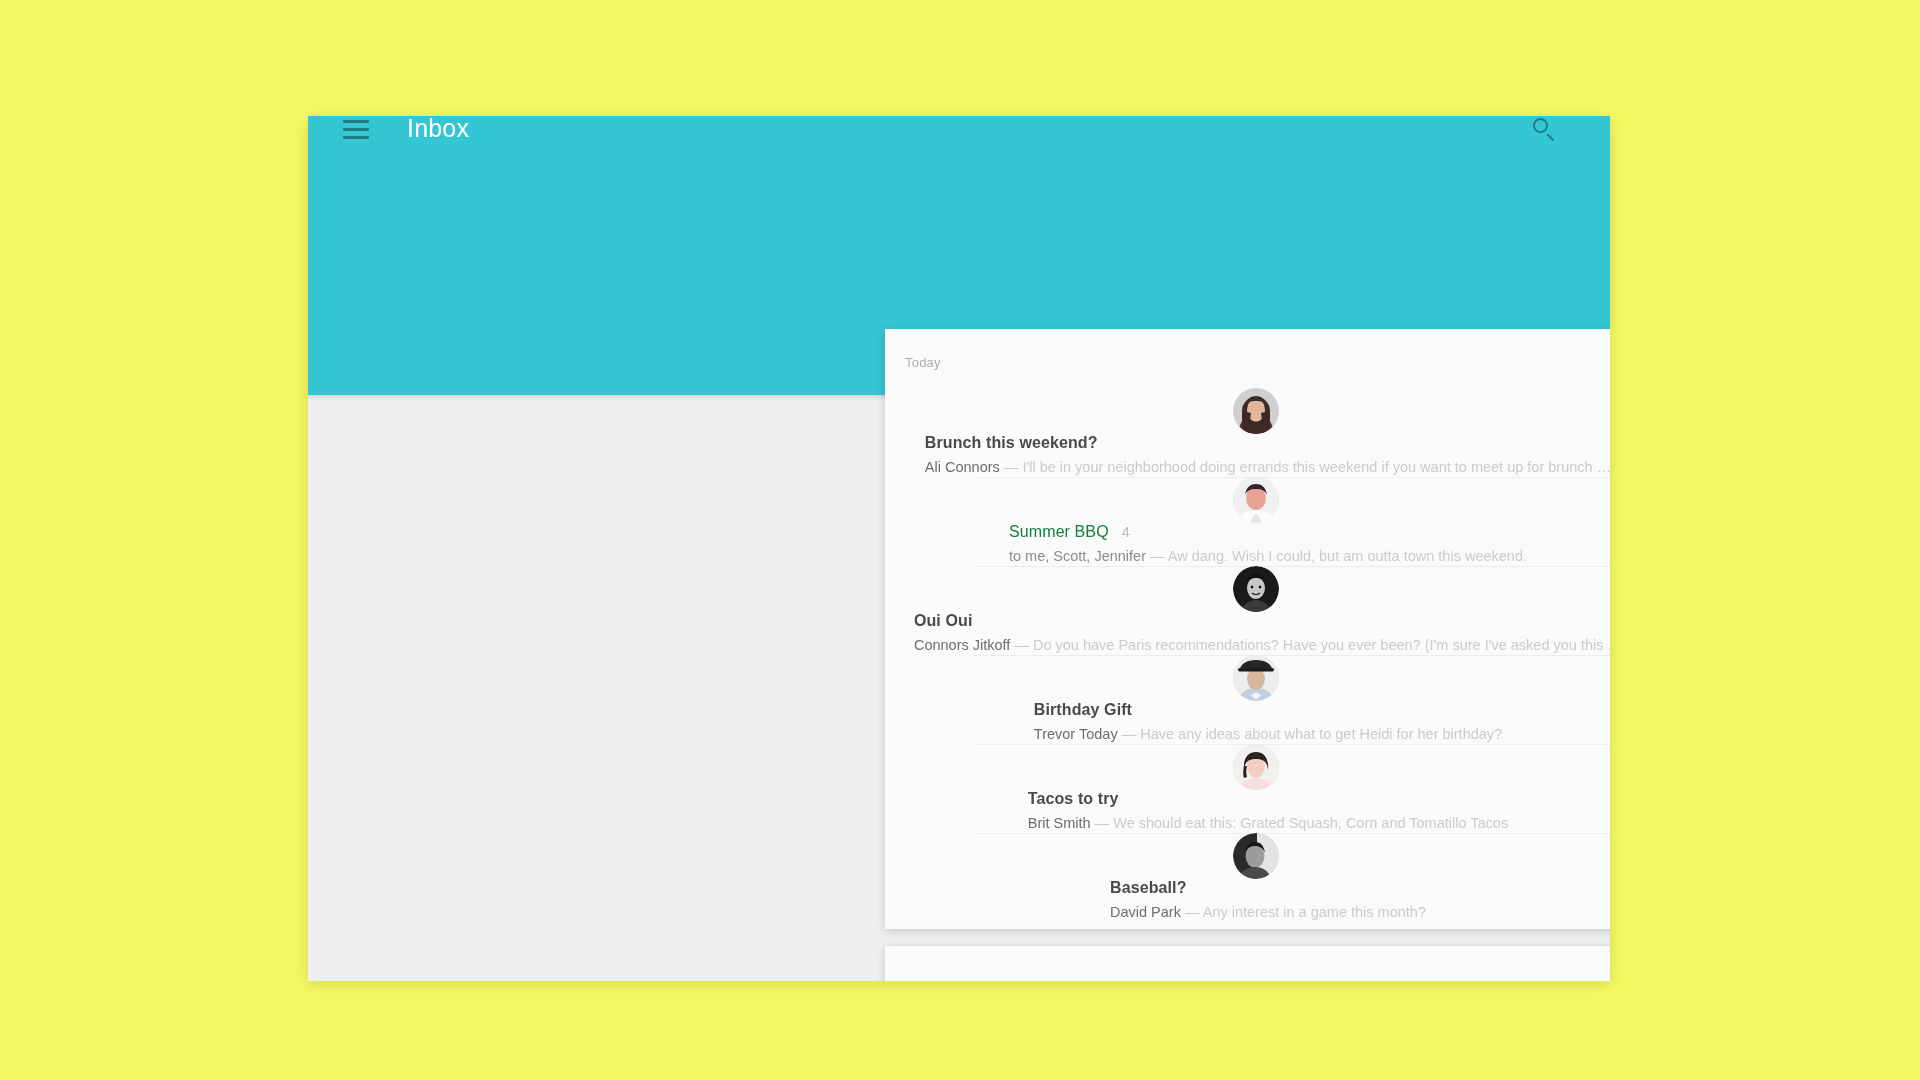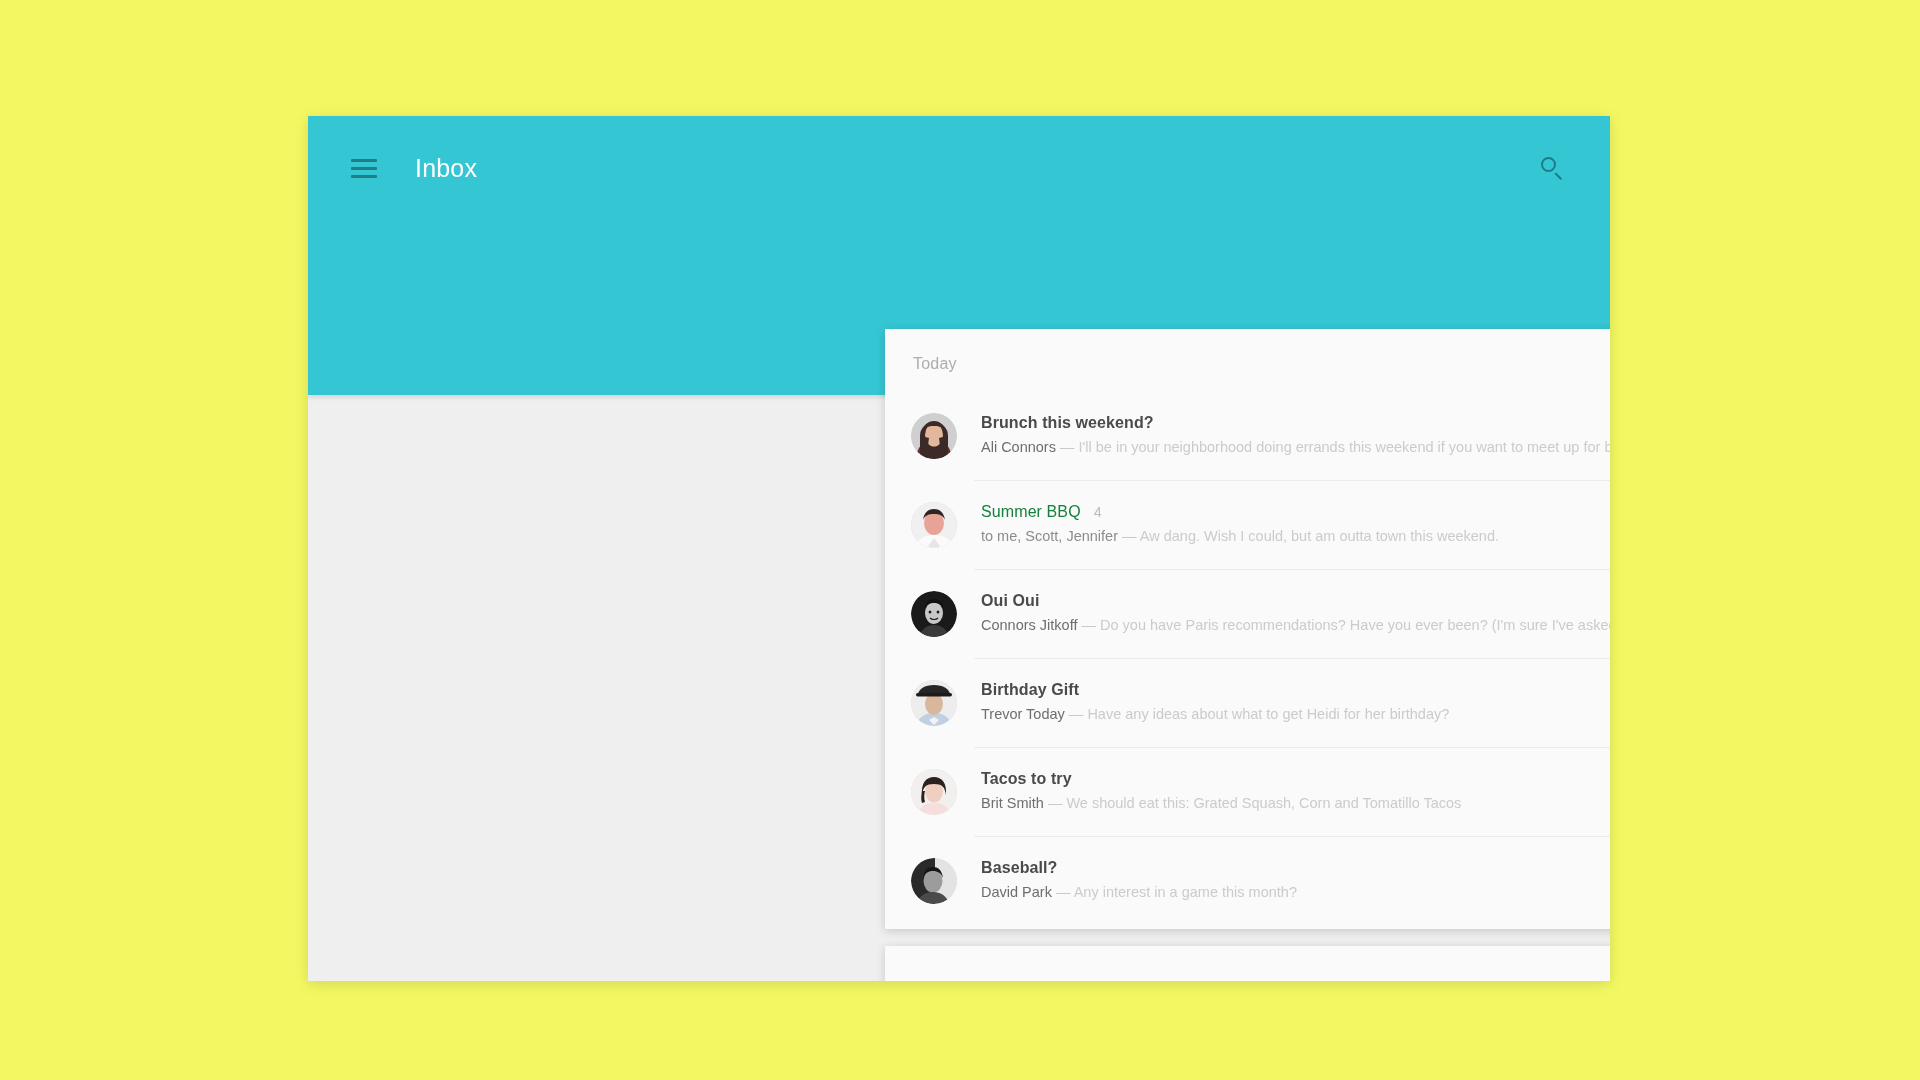--- a/index.html
+++ b/index.html
@@ -34,26 +34,26 @@
     left: 0;
     top: 0;
     width: 100%;
     height: 279px;
     background: #35C6D3;
     box-shadow: 0 2px 5px rgba(0,0,0,0.13);
   }
 
   #app-bar-row {
     position: absolute;
-    left: 12px;
+    left: 4px;
     top: 0;
     width: 100%;
     height: 105px;
     display: flex;
-    align-items: center;
+    align-items: flex-start;
     padding: 0 48px 0 28px;
   }
 
   .menu-icon {
     width: 34px;
     height: 26px;
     margin-left: 3px;
     display: flex;
     flex-direction: column;
     justify-content: center;
@@ -114,37 +114,38 @@
     top: 213px;
     width: 766px;
     height: 600px;
     background: #FAFAFA;
     box-shadow: 0 2px 9px rgba(0,0,0,0.17);
     z-index: 30;
     overflow: hidden;
   }
 
   #today-label {
-    padding: 26px 0 0 28px;
-    font-size: 16px;
+    padding: 26px 0 0 20px;
+    font-size: 13px;
     color: #ADADAD;
     letter-spacing: 0.2px;
   }
 
   #message-list {
     margin-top: 18px;
   }
 
   .message-row {
     position: relative;
     display: flex;
     align-items: center;
     height: 89px;
     padding: 0 26px 0 26px;
     cursor: pointer;
+    flex-direction: column;
   }
   .message-row + .message-row::before {
     content: "";
     position: absolute;
     left: 89px;
     right: 0;
     top: 0;
     height: 1px;
     background: #ECECEC;
   }

